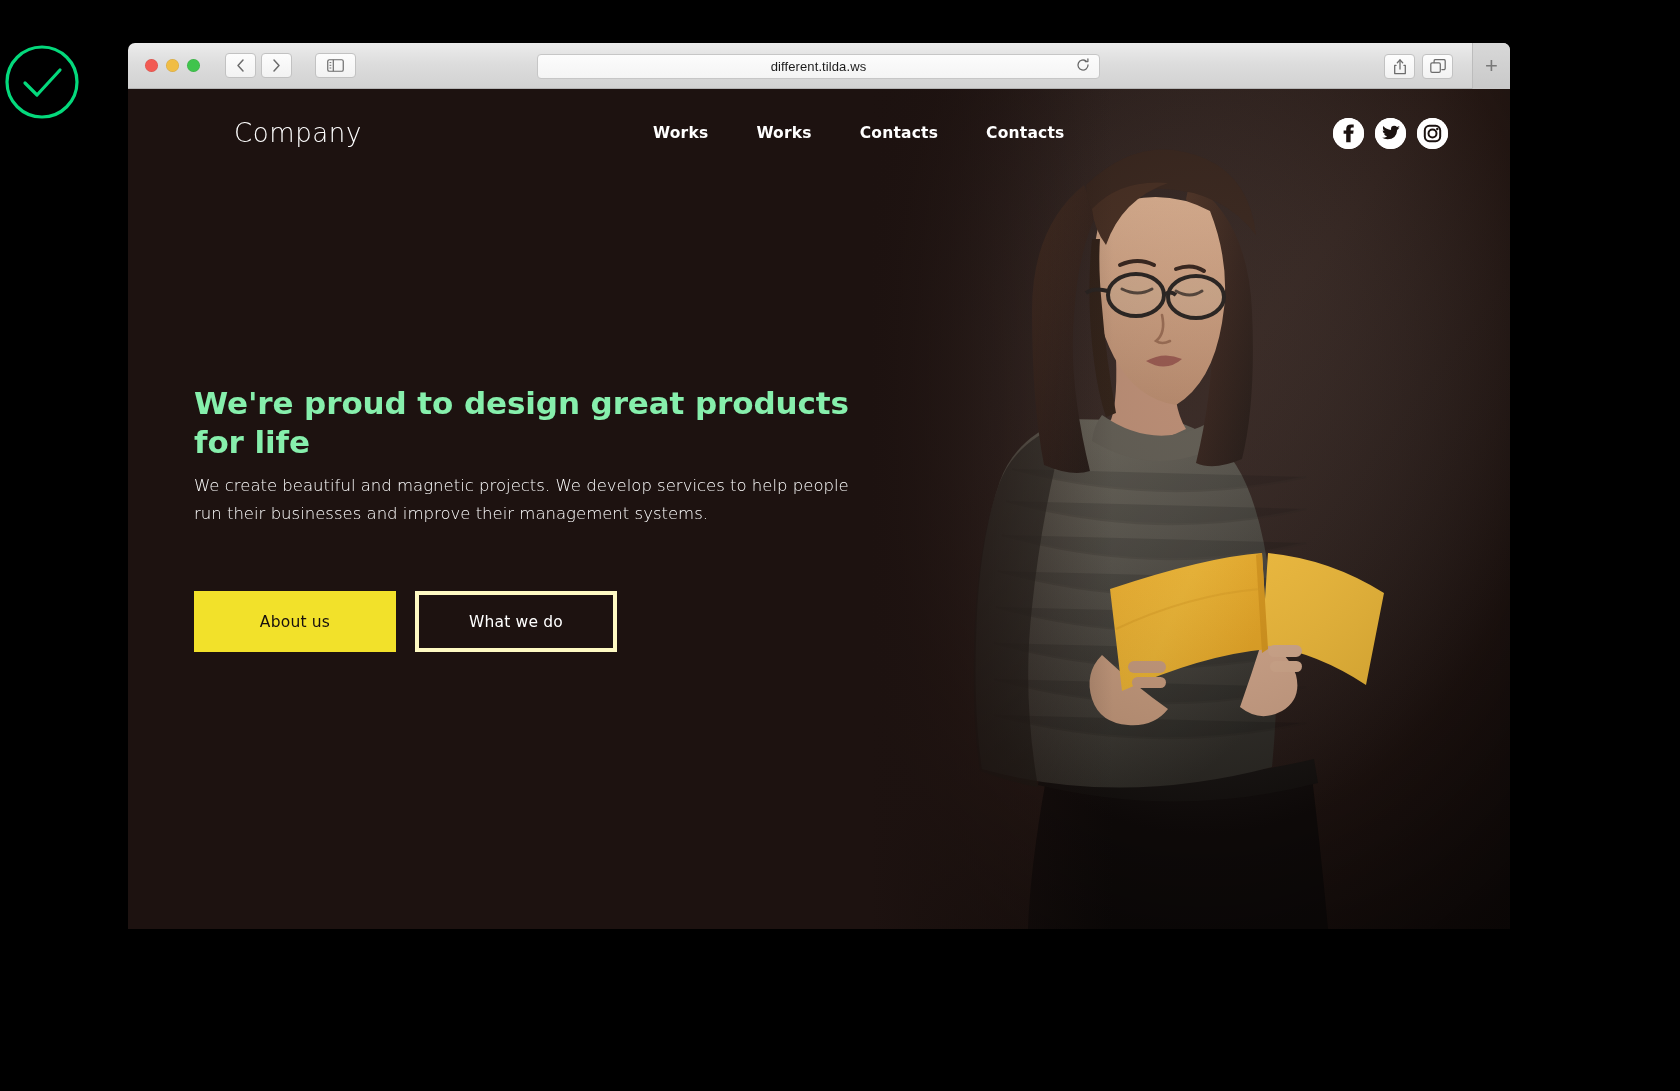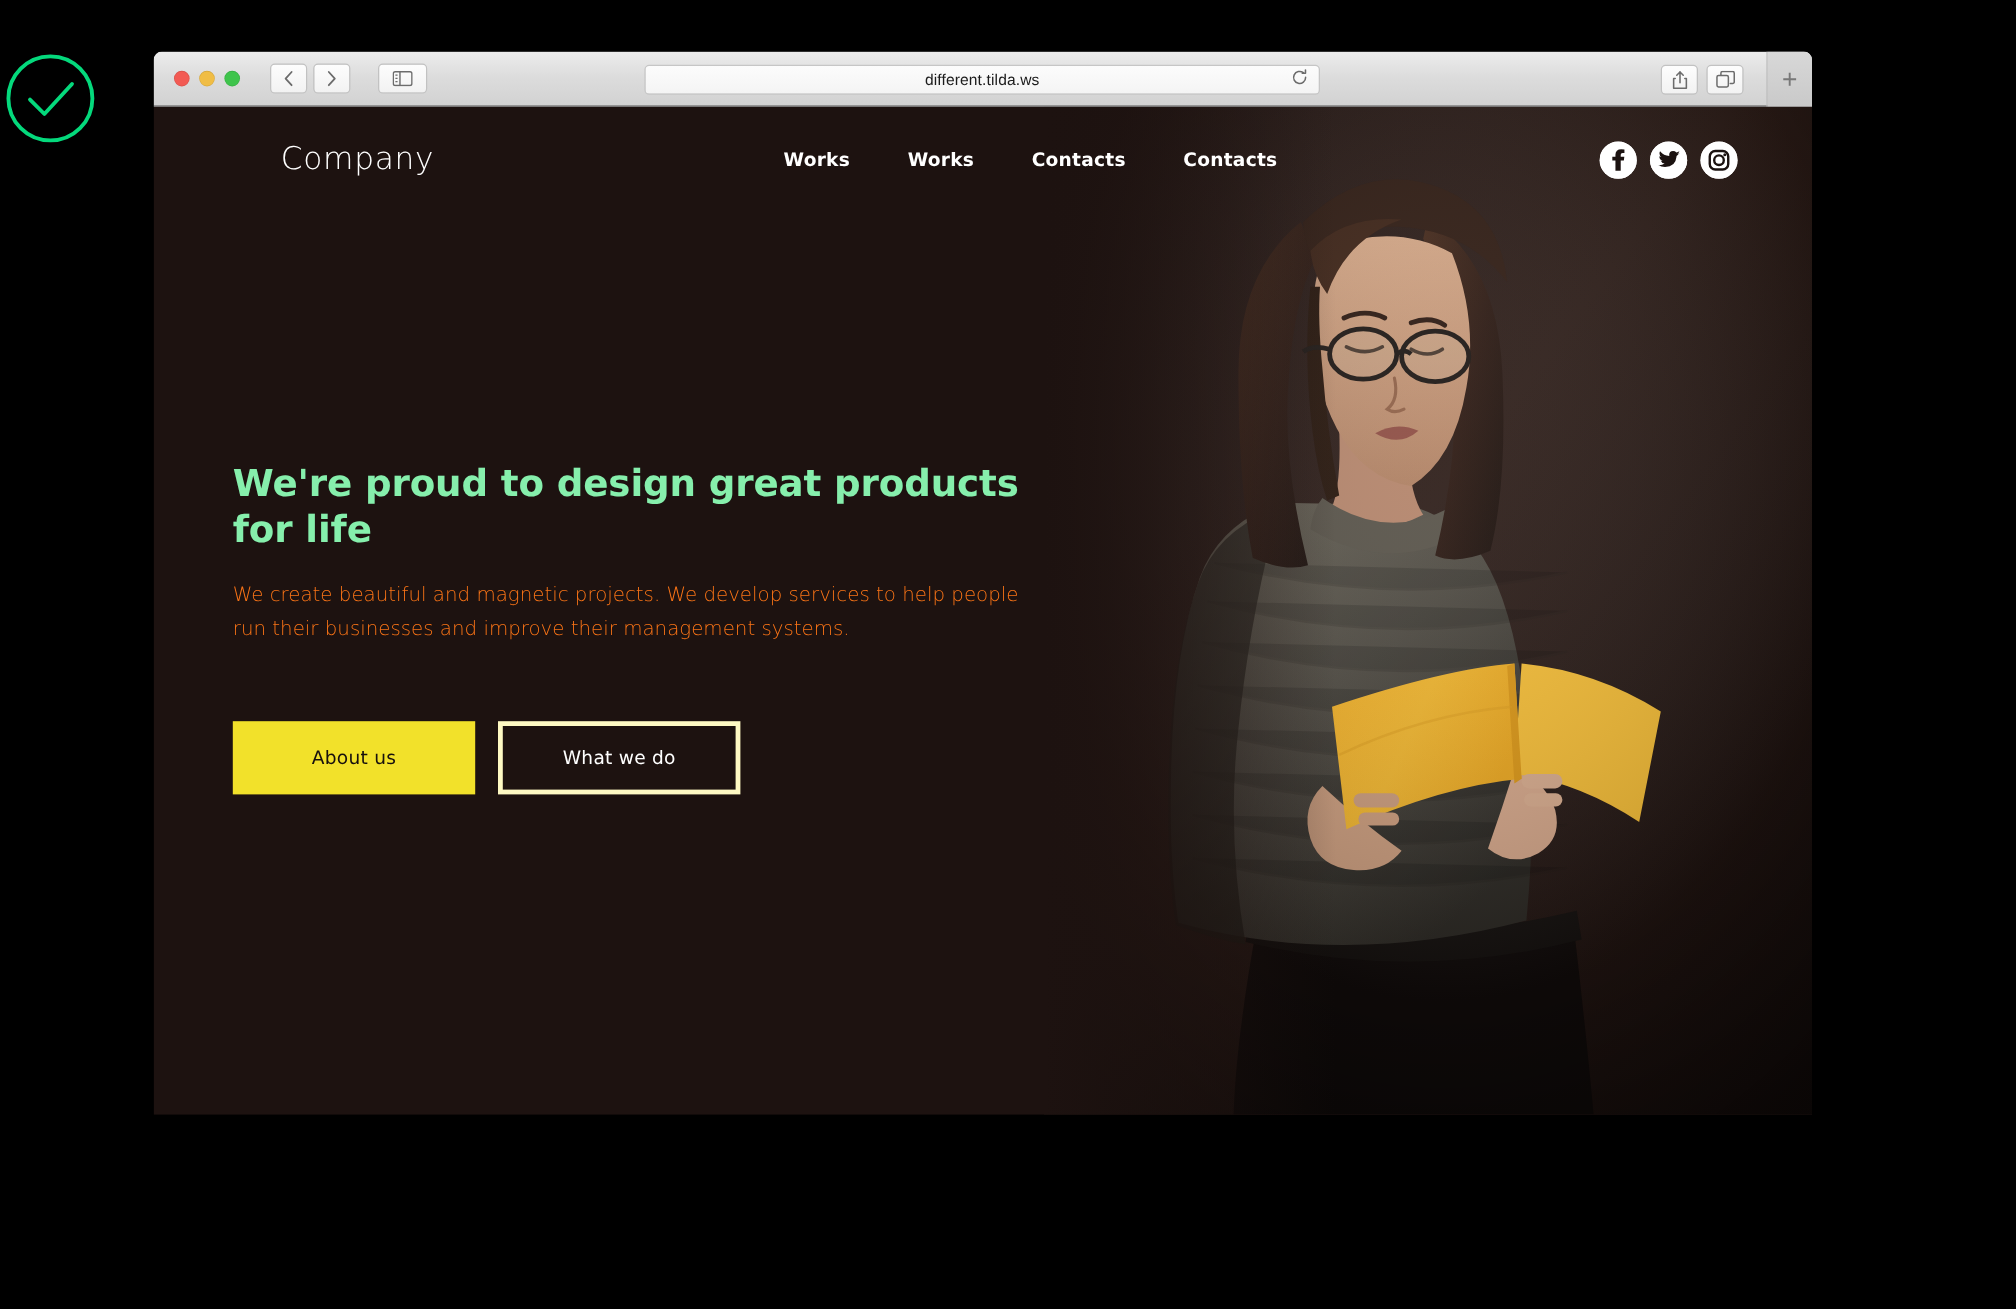--- a/index.html
+++ b/index.html
@@ -187,22 +187,22 @@
   .hero-title {
     color: #86efac;
     font-size: 31px;
     font-weight: 700;
     letter-spacing: -0.1px;
     line-height: 1.25;
     font-family: "DejaVu Sans", sans-serif;
   }
 
   .hero-sub {
-    margin-top: 20px;
-    color: #f97316;
+    margin-top: 10px;
+    color: #ffffff;
     font-size: 16.5px;
     line-height: 1.75;
     width: 672px;
     font-family: "DejaVu Sans", sans-serif;
     font-weight: 300;
   }
 
   .hero-actions {
     margin-top: 62px;
     display: flex;

